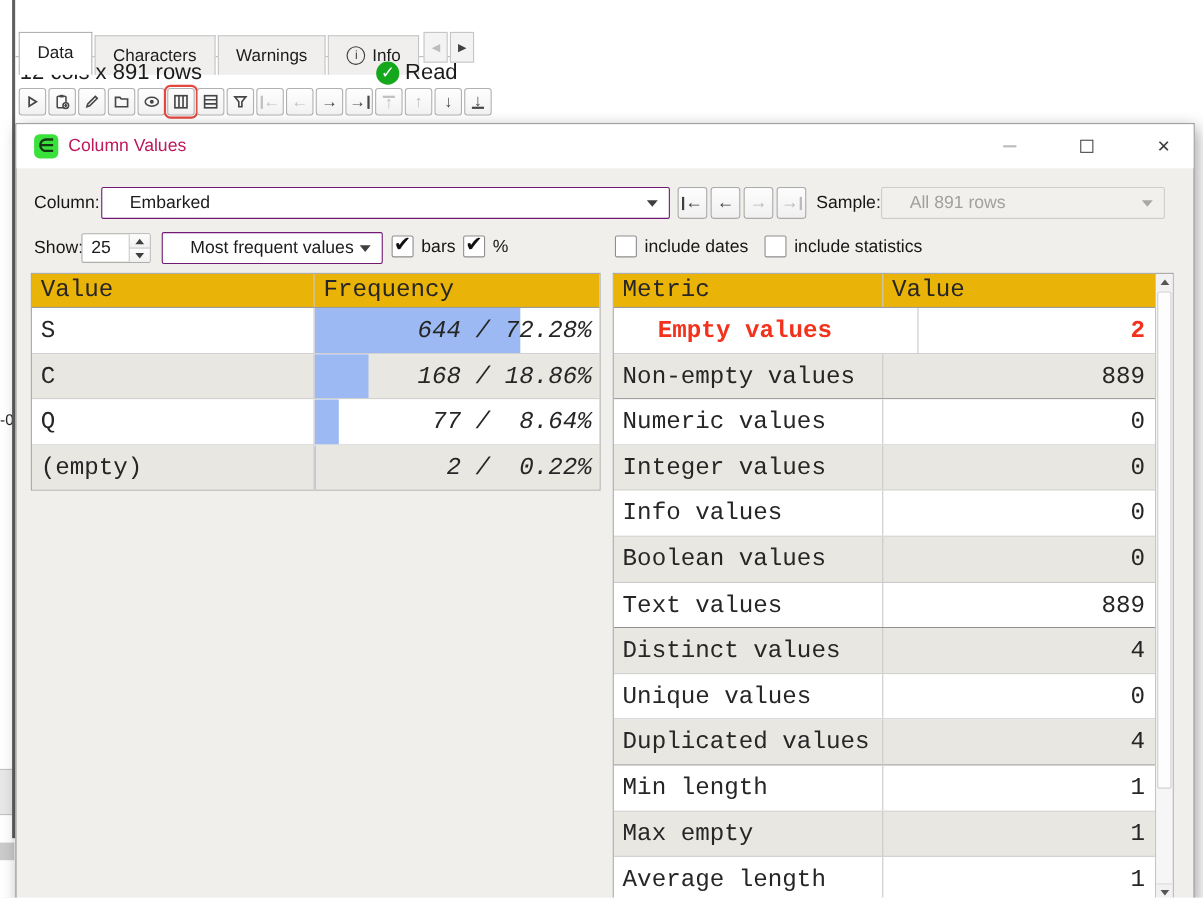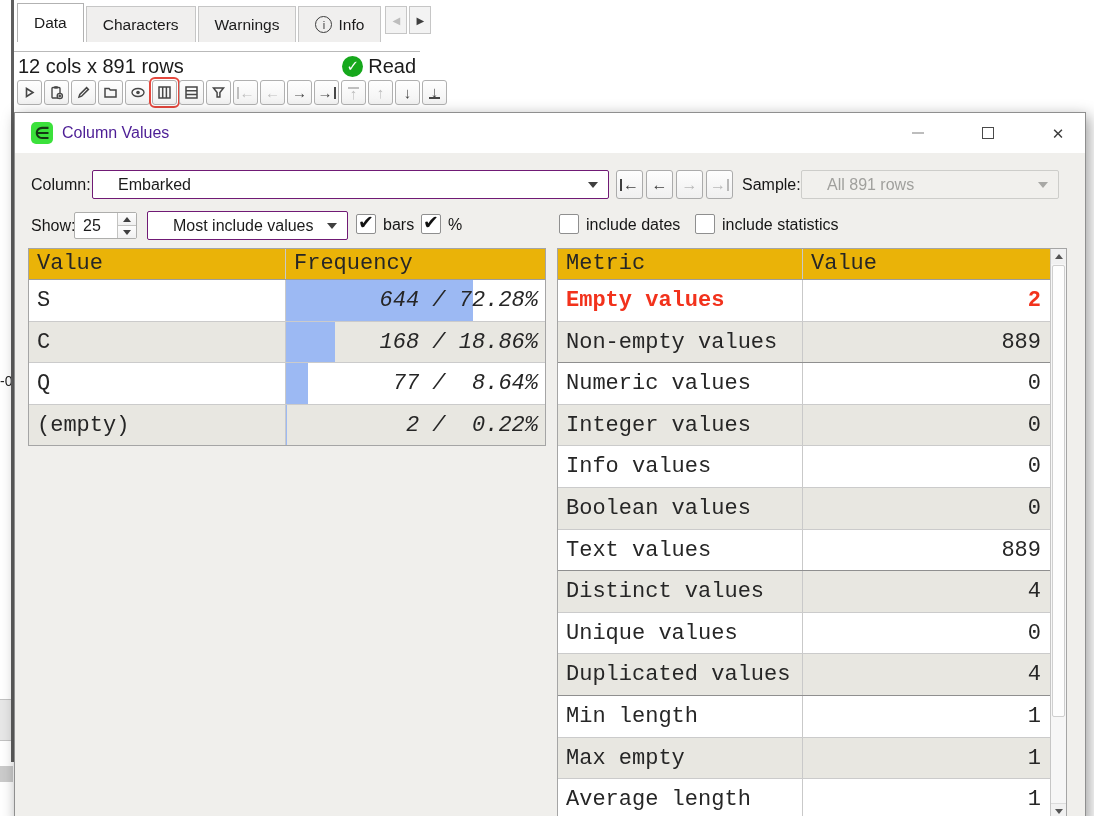--- a/index.html
+++ b/index.html
@@ -6,21 +6,21 @@
   body{
     width:1094px;height:816px;position:relative;overflow:hidden;
     background:#ffffff;
     font-family:"Liberation Sans","DejaVu Sans",sans-serif;
     color:#1b1b1b;
   }
   
   .bg-edge{position:absolute;left:11px;top:0;width:3px;height:762px;background:#5f5f5f;z-index:1;}
   .bg-app{position:absolute;left:14px;top:0;width:406px;height:113px;background:#ffffff;z-index:1;}
   .tabline{position:absolute;left:0;top:51px;width:406px;height:1px;background:#b9b9b9;}
-  .tabbar{position:absolute;left:3px;top:3px;height:39px;display:flex;align-items:center;}
+  .tabbar{position:absolute;left:3px;top:29px;height:39px;display:flex;align-items:flex-start;}
   .tab{height:36px;padding:0 16px;display:flex;align-items:center;gap:6px;
        background:#f0efee;border:1px solid #c6c6c6;border-bottom:none;
        font-size:15.5px;color:#1b1b1b;margin-right:2px;box-sizing:border-box;white-space:nowrap;}
   .tab.active{background:#ffffff;height:39px;border-color:#b2b2b2;position:relative;z-index:2;}
   .info-ic{width:17px;height:17px;border:1.4px solid #3c3c3c;border-radius:50%;
        display:inline-flex;align-items:center;justify-content:center;
        font-size:11px;font-style:normal;color:#3c3c3c;box-sizing:border-box;}
   .tabscroll{width:20px;height:26px;border:1px solid #c6c6c6;background:#f3f3f3;
        display:flex;align-items:center;justify-content:center;font-size:10px;
        color:#3f3f3f;margin-left:2px;margin-bottom:5px;}
@@ -50,21 +50,21 @@
   .frag-b{position:absolute;left:0;top:766px;width:13px;height:16px;background:#cbcbcb;z-index:0;}
   
   #dialog{position:absolute;left:14px;top:112px;width:1072px;height:712px;
        background:#f0efec;border:1px solid #8f8f8f;box-sizing:border-box;
        box-shadow:3px 4px 14px rgba(0,0,0,0.38);z-index:3;font-size:16px;}
   .titlebar{position:absolute;left:0;top:0;width:100%;height:40px;background:#ffffff;}
   .app-logo{position:absolute;left:16px;top:9px;width:22px;height:22px;background:#3be13b;
        border-radius:5px;display:flex;align-items:center;justify-content:center;
        font-size:17px;font-weight:bold;color:#143814;}
   .dlg-title{position:absolute;left:47px;top:0;height:40px;display:flex;align-items:center;
-       font-size:16px;color:#4c1d95;}
+       font-size:16px;color:#be185d;}
   .wb{position:absolute;top:0;width:46px;height:40px;display:flex;align-items:center;justify-content:center;}
   .wb-min{left:880px;}.wb-max{left:950px;}.wb-close{left:1020px;}
   .min-glyph{width:12px;height:2px;background:#bdbdbd;}
   .max-glyph{width:12px;height:12px;border:1.4px solid #4a4a4a;box-sizing:border-box;}
   .close-glyph{font-size:15px;color:#3c3c3c;line-height:1;}
   .dlbl{position:absolute;white-space:nowrap;color:#161616;}
   .combo{position:absolute;background:#ffffff;border:1px solid #701a75;border-radius:2px;
        box-sizing:border-box;padding-left:25px;white-space:nowrap;overflow:hidden;}
   .combo .caret{position:absolute;right:10px;top:50%;margin-top:-3px;width:0;height:0;
        border-left:5px solid transparent;border-right:5px solid transparent;
@@ -275,21 +275,21 @@
     <span class="btns">
       <span class="sbtn">
           <span class="tri-up"></span>
         </span>
       <span class="sbtn">
           <span class="tri-down"></span>
         </span>
     </span>
   </div>
   <div class="combo" style="left:132px;top:98px;width:201px;height:29px;line-height:27px;">
-    <span>Most include values</span>
+    <span>Most frequent values</span>
     <span class="caret"></span>
   </div>
   <div class="cbx" style="left:341px;top:101px;">
       <span class="chk">✔</span>
     </div>
   <span class="dlbl" style="left:368px;top:99px;line-height:26px;">bars</span>
   <div class="cbx" style="left:406px;top:101px;">
       <span class="chk">✔</span>
     </div>
   <span class="dlbl" style="left:433px;top:99px;line-height:26px;">%</span>
@@ -335,21 +335,21 @@
       </div>
   </div>
 
   <div class="tbl" id="metrics-table">
     <div id="metrics-body">
       <div class="t-head" style="grid-template-columns:244px 1fr;">
         <div class="hcell">Metric</div>
         <div class="hcell">Value</div>
       </div>
       <div id="metrics-rows">
-          <div class="t-row alert" style="grid-template-columns: 244px 1fr; height: 41.6px;">
+          <div class="t-row alert" style="grid-template-columns: 244px 1fr; height: 41.6px; padding-left: 32px;">
             <div class="cell">Empty values</div>
             <div class="cell val-right">2</div>
           </div>
           <div class="t-row odd group-end" style="grid-template-columns: 244px 1fr; height: 41.6px;">
             <div class="cell">Non-empty values</div>
             <div class="cell val-right">889</div>
           </div>
           <div class="t-row" style="grid-template-columns: 244px 1fr; height: 41.6px;">
             <div class="cell">Numeric values</div>
             <div class="cell val-right">0</div>

